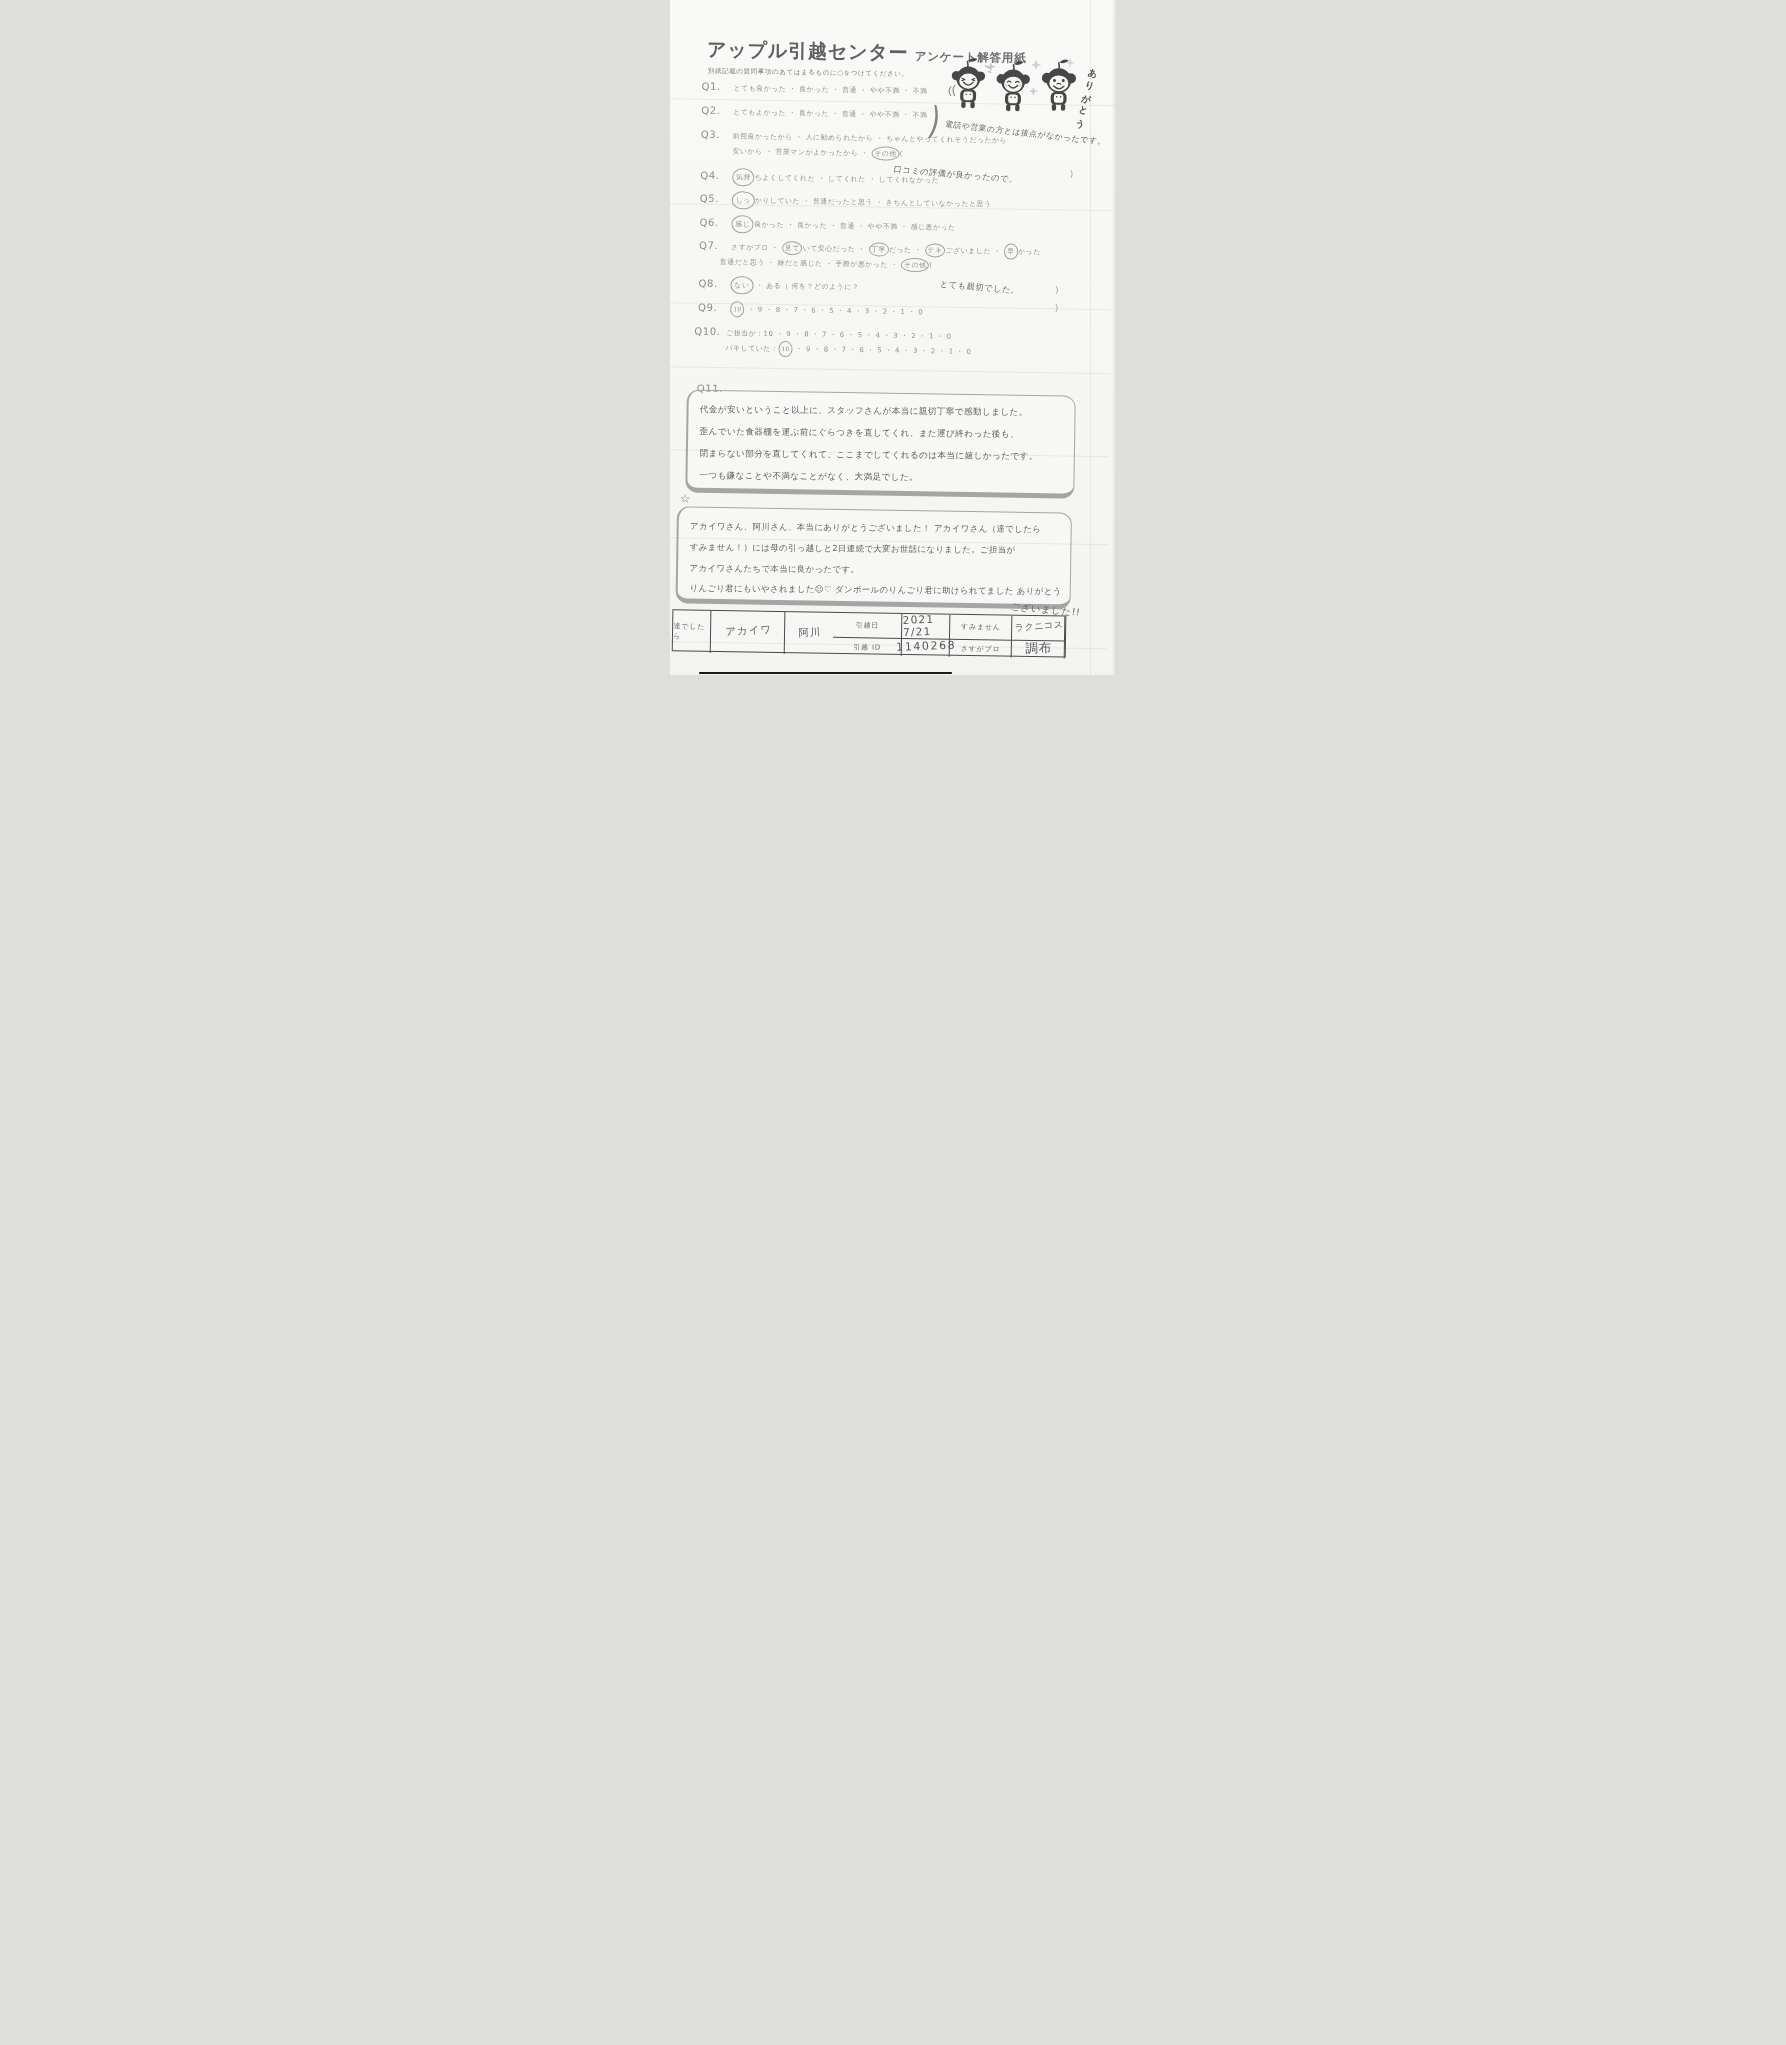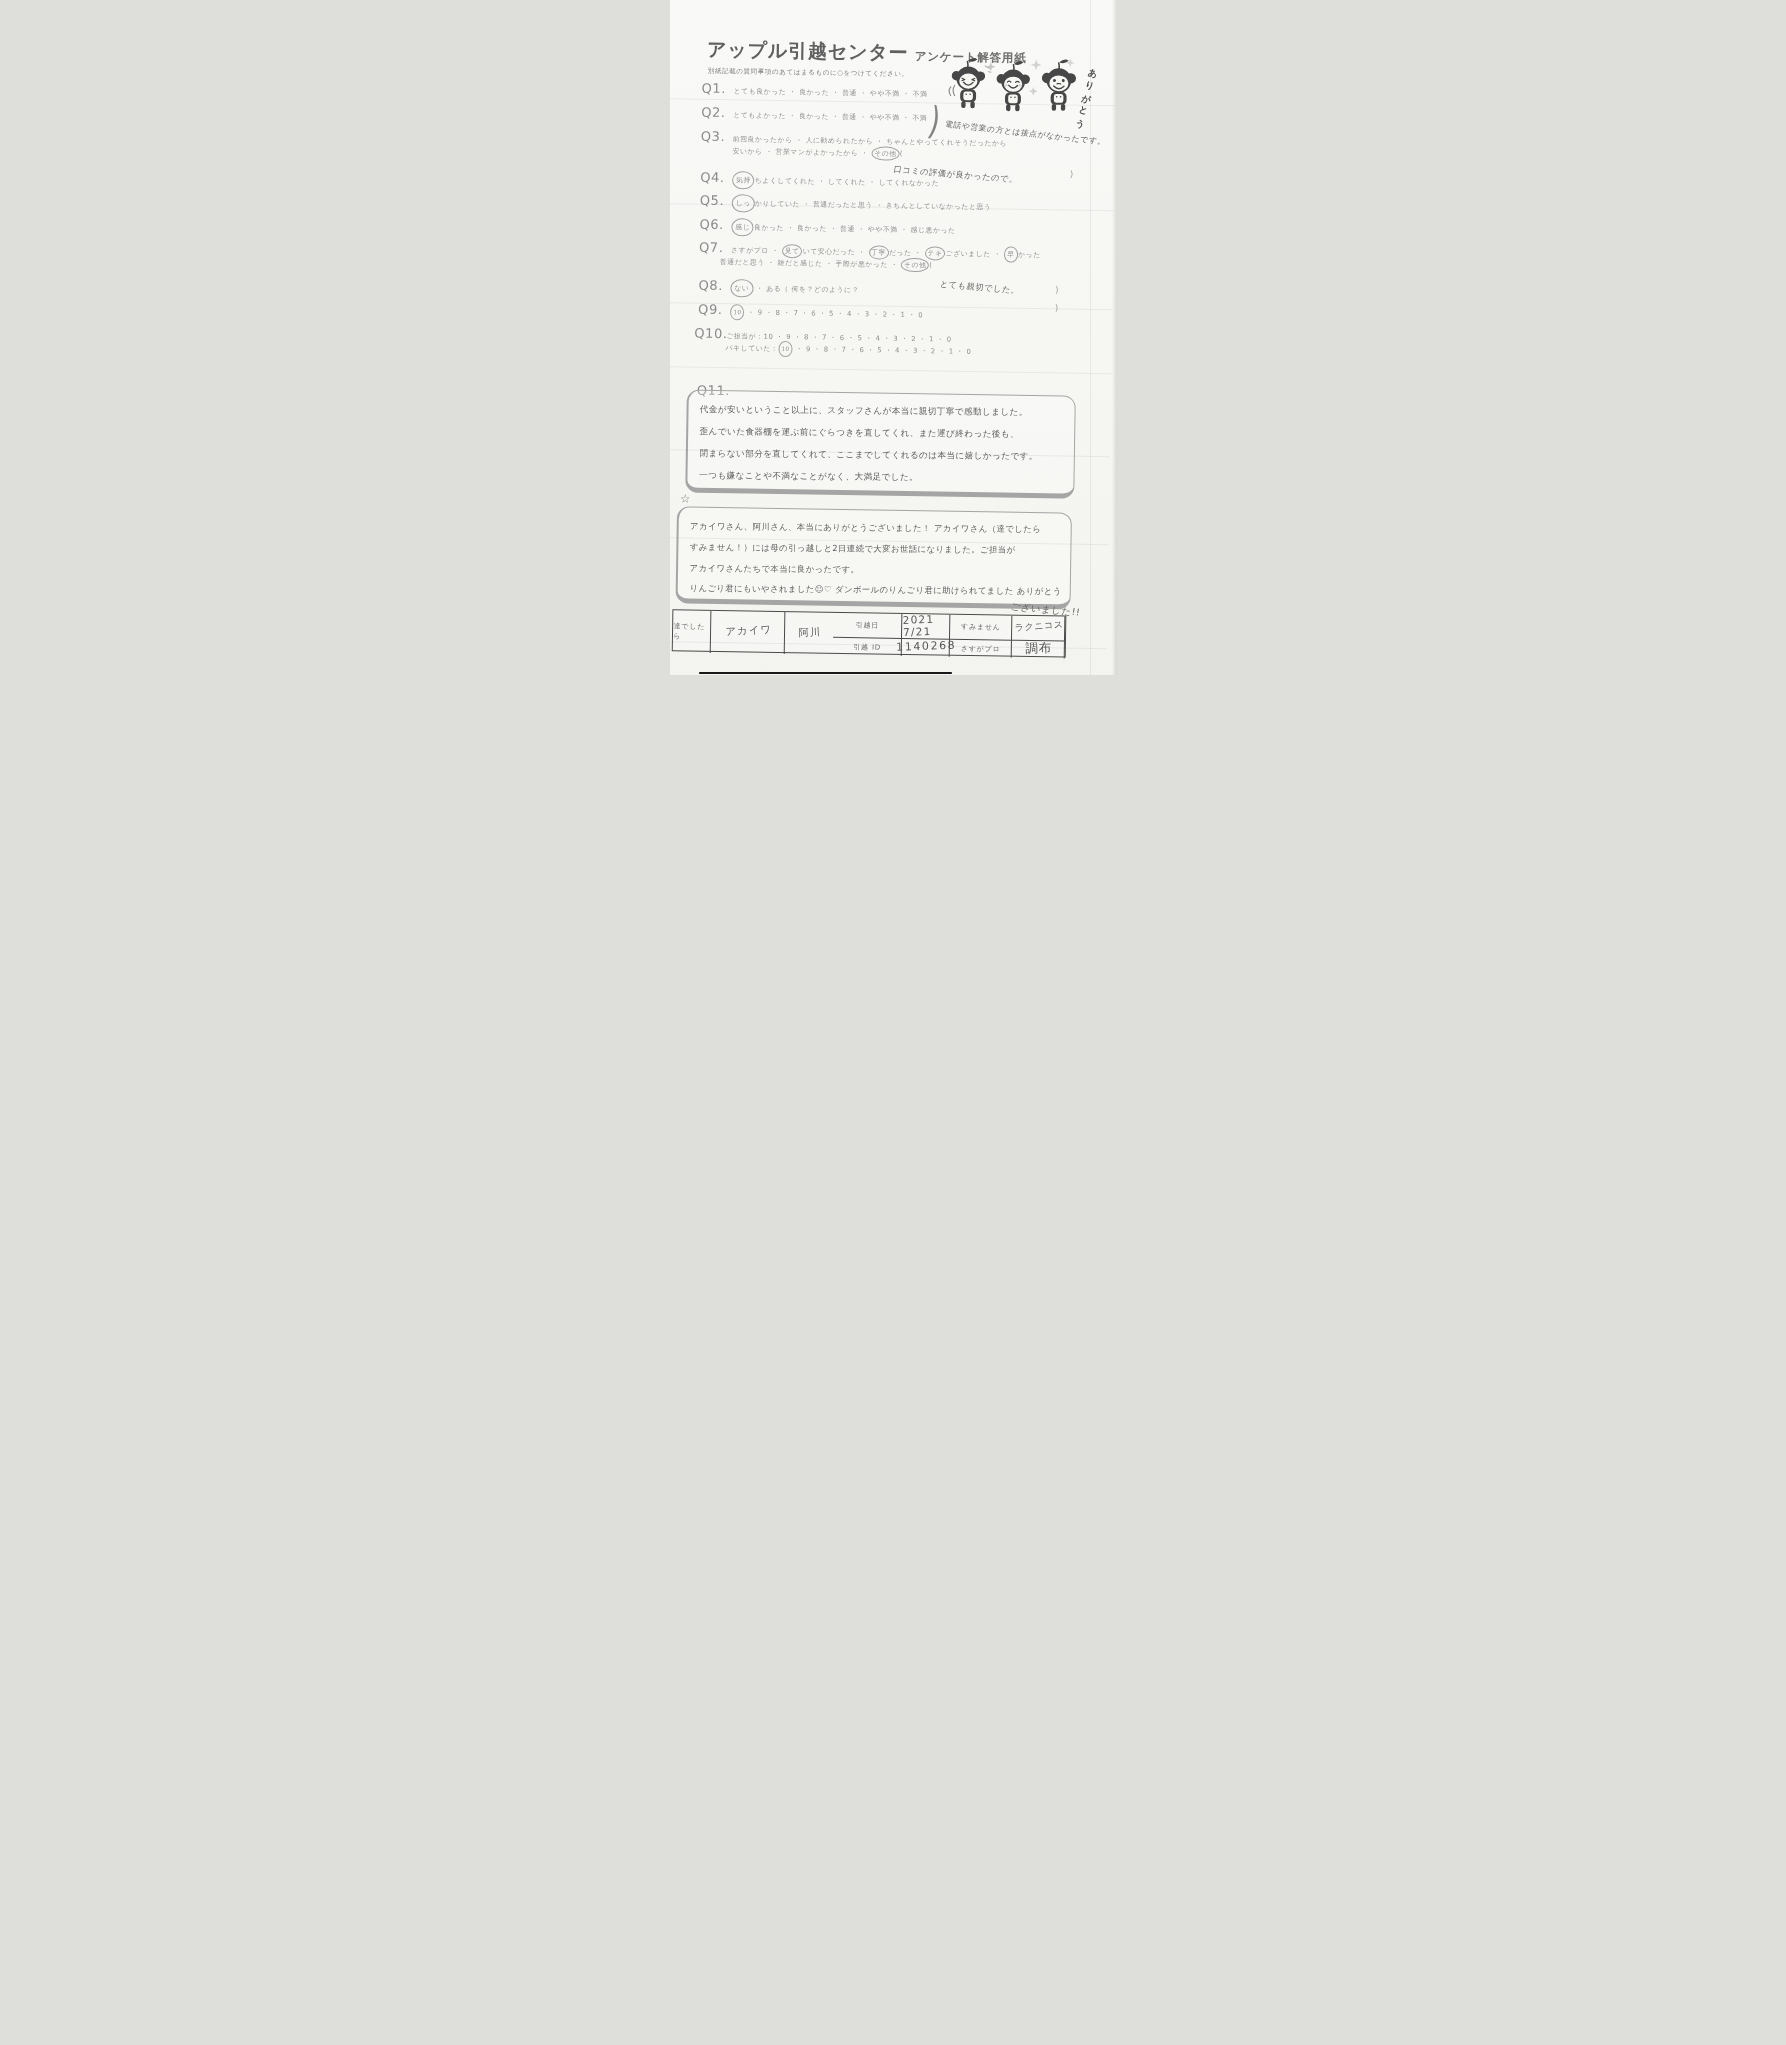--- a/index.html
+++ b/index.html
@@ -6,21 +6,21 @@
   .page{position:relative;width:447px;height:675px;margin:0 auto;overflow:hidden;
         background:linear-gradient(180deg,#f9f9f7 0%,#f6f6f3 55%,#f3f3ef 100%);
         font-family:"DejaVu Sans","Liberation Sans",sans-serif;}
   .rot{position:absolute;inset:0;transform:rotate(0.9deg);transform-origin:40% 0;}
   .abs{position:absolute;white-space:nowrap;}
   .brandline{display:flex;align-items:flex-end;}
   .brand{font-size:19px;font-weight:700;color:#606060;letter-spacing:0.8px;}
   .formtitle{font-size:11.5px;font-weight:700;color:#6e6e6e;margin-left:6.5px;letter-spacing:0.8px;padding-bottom:1.6px;}
   .instr{font-size:6.5px;color:#7d7d7d;letter-spacing:0.6px;}
   .qrow{font-size:6.8px;color:#8f8f8f;letter-spacing:0.6px;}
-  .qno{display:inline-block;width:32px;font-size:13px;color:#8b8b8b;}
+  .qno{display:inline-block;width:32px;font-size:10px;color:#8b8b8b;}
   .circ{display:inline-block;border:1px solid #a2a2a2;border-radius:50%;padding:2px 1.6px;margin:-2.5px 0.4px;line-height:1.15;font-family:Liberation Serif, serif;}
   .circ-big{padding:3.7px 2.5px;}
   .circ-one{padding:3.3px 2px;}
   
   .hand{color:#636363;letter-spacing:0.6px;transform-origin:left top;}
   .brace{font-size:38px;color:#6f6f6f;font-weight:400;transform:rotate(10deg) scaleX(0.72);opacity:.85;}
   .closep{font-size:9px;color:#8f8f8f;}
   
   .cbox{position:absolute;border:1.6px solid #a5a5a5;border-left-width:2.9px;border-bottom-width:5.3px;border-radius:12.3px;background:rgba(255,255,255,0.25);}
   .cbox .lines{padding:7.4px 11.5px;font-size:8.6px;line-height:2.55;color:#5d5d5d;letter-spacing:0.4px;transform:rotate(-0.4deg);white-space:nowrap;}

